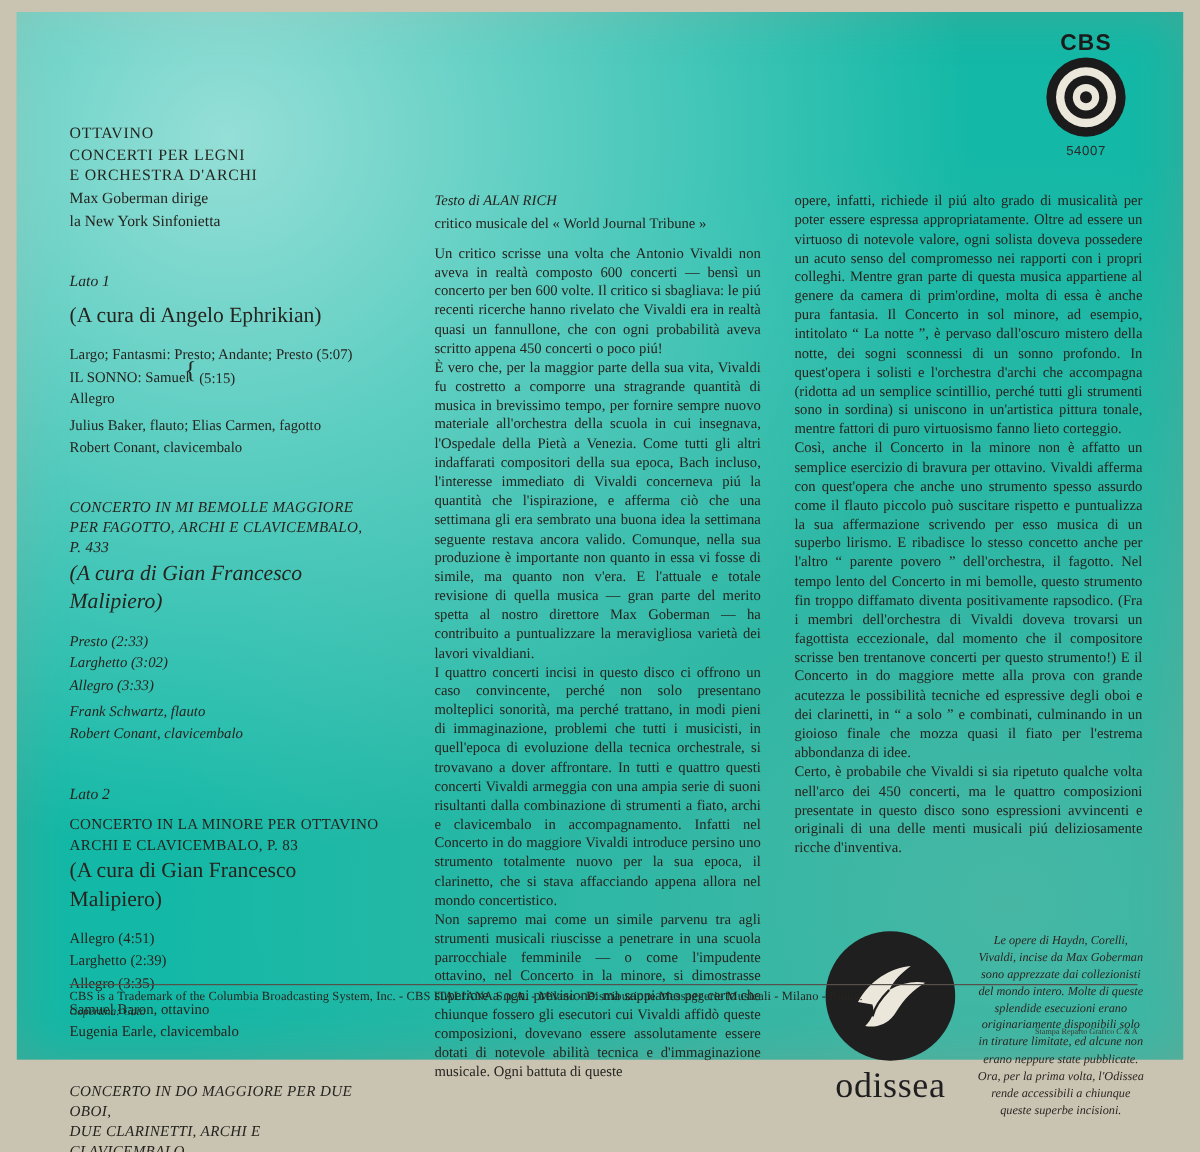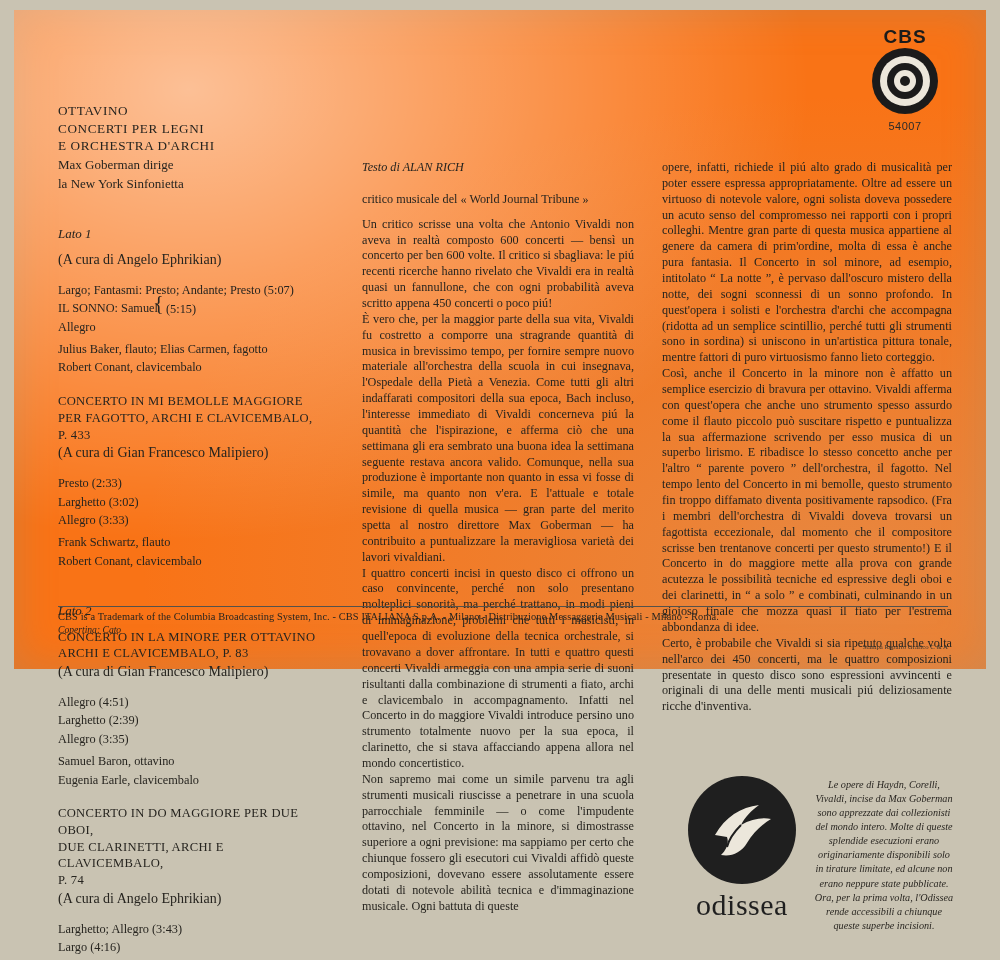--- a/index.html
+++ b/index.html
@@ -4,22 +4,22 @@
 <style>
   html,body{margin:0;padding:0;}
   body{
     width:1000px;height:960px;
     background:#c9c3b2;
     font-family:"Liberation Serif", serif;
     overflow:hidden;
   }
   .sleeve{
     position:absolute;left:14px;top:10px;
-    width:972px;height:659px;
-    background:#f97316;
+    width:972px;height:873px;
+    background:#14b8a6;
     box-shadow:inset 0 0 40px rgba(150,140,120,.35);
   }
   .sleeve:before{
     content:"";position:absolute;inset:0;
     background:
       radial-gradient(ellipse at 18% 12%, rgba(255,255,255,.55), rgba(255,255,255,0) 55%),
       radial-gradient(ellipse at 85% 85%, rgba(190,180,160,.30), rgba(255,255,255,0) 60%);
     pointer-events:none;
   }
   .page{position:absolute;inset:0;}
@@ -52,42 +52,42 @@
 
   
   .col-left{
     position:absolute;left:44px;top:92px;width:262px;
     font-size:12.4px;line-height:1.33;color:#26241f;
   }
   .head-title{font-size:13.2px;letter-spacing:.6px;line-height:1.34;}
   .head-sub{font-size:13px;margin-top:2px;line-height:1.3;}
   .lato{font-style:italic;font-size:13px;margin:32px 0 9px;}
   .work-title{font-size:12.6px;letter-spacing:.3px;line-height:1.33;}
-  .curator{font-size:14px;margin-top:1px;}
+  .curator{font-size:18px;margin-top:1px;}
   .mvts{margin-top:11px;font-size:12.3px;line-height:1.52;}
   .performers{margin-top:3px;font-size:12.3px;line-height:1.52;}
-  .blk{margin-top:16px;}
+  .blk{margin-top:32px;font-style:italic;}
   .brace-row{position:relative;}
   .brace{
     position:absolute;left:96px;top:-6px;font-size:20px;line-height:1;
   }
   .brace-time{position:absolute;left:108px;top:1px;font-size:12.3px;}
 
   
   .col-mid{
     position:absolute;left:348px;top:150px;width:272px;
     font-size:12.2px;line-height:1.30;text-align:justify;color:#26241f;
     hyphens:auto;
   }
   .col-right{
     position:absolute;left:648px;top:150px;width:290px;
     font-size:12.2px;line-height:1.30;text-align:justify;color:#26241f;
     hyphens:auto;
   }
-  .credit-line{font-style:italic;margin-bottom:16px;}
+  .credit-line{font-style:italic;margin-bottom:3px;}
   .credit-line2{margin-bottom:9px;font-size:12.2px;}
   .col-mid p, .col-right p{margin:0 0 0 0;text-indent:0;}
   .col-mid p + p, .col-right p + p{text-indent:0;}
 
   
   .odissea{
     position:absolute;left:648px;top:766px;width:160px;text-align:center;
   }
   .od-circle{
     width:108px;height:108px;border-radius:50%;background:#1f1f1f;

